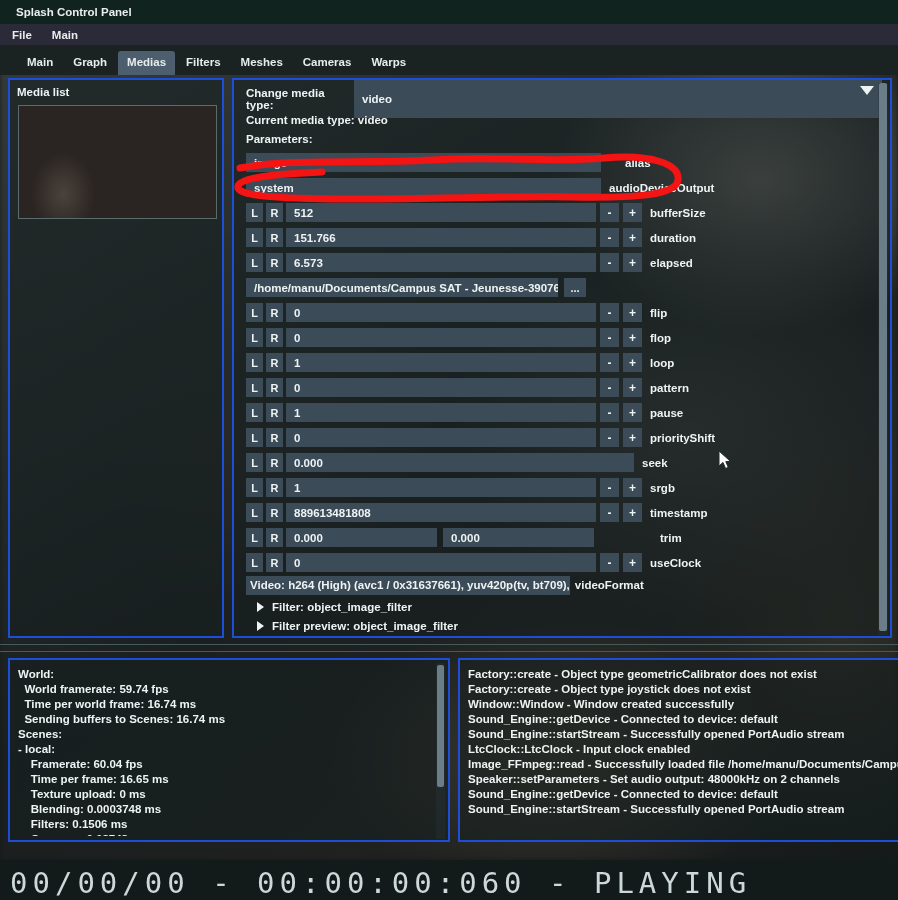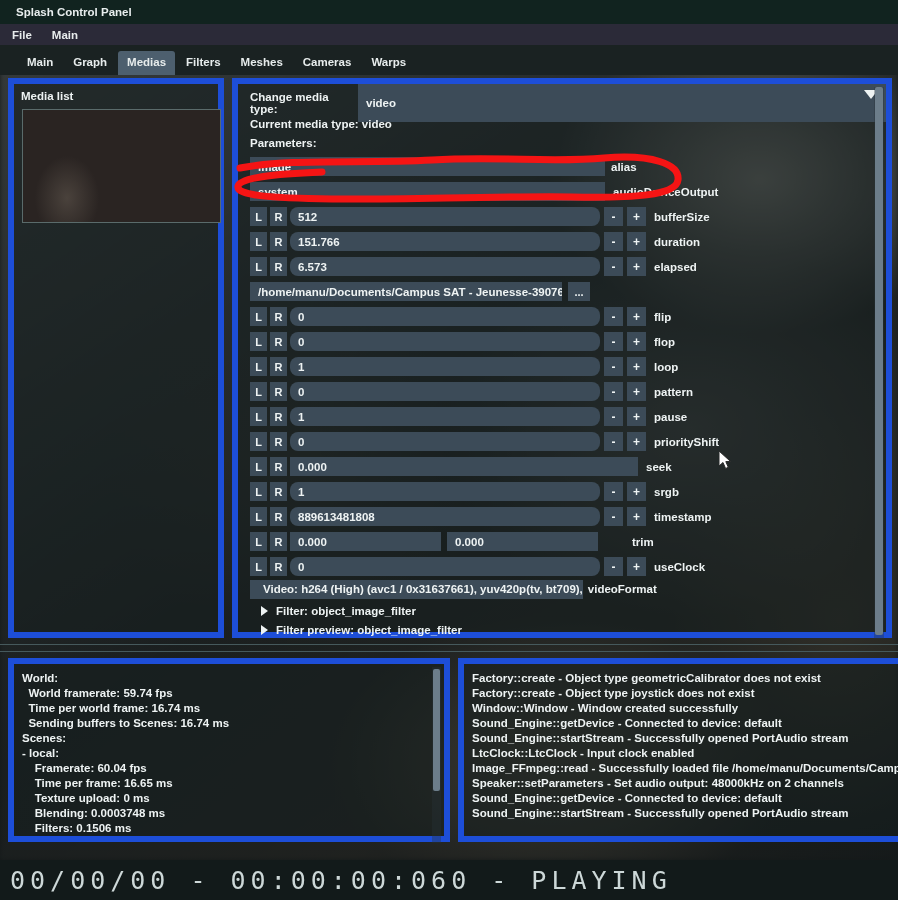--- a/index.html
+++ b/index.html
@@ -43,21 +43,21 @@
     position:absolute; left:0; top:45px; width:898px; height:30px;
     background:#1a2222; display:flex; align-items:flex-end; padding-left:18px; gap:2px;
   }
   .tab{
     color:#e7ecec; font-size:11.5px; font-weight:bold;
     padding:5px 9px 6px 9px; border-radius:3px 3px 0 0; cursor:default; line-height:13px;
   }
   .tab.active{ background:#4d5f6e; }
 
   
-  .panel{ position:absolute; border:6px solid #1d4ed8; background:rgba(21,31,31,.55); }
+  .panel{ position:absolute; border:2px solid #1d4ed8; background:rgba(21,31,31,.55); }
 
   #media-panel{ left:8px; top:78px; width:216px; height:560px; }
   #media-list-title{ color:#eef3f3; font-size:11.5px; font-weight:bold; padding:6px 0 0 7px; }
   #thumb{
     position:absolute; left:8px; top:25px; width:199px; height:114px;
     border:1px solid #5a6b6b;
     background:
       radial-gradient(ellipse 46px 60px at 44px 88px, #4a423c 0%, #2a2422 70%),
       radial-gradient(ellipse 34px 40px at 105px 44px, #5d5048 0%, rgba(60,50,45,0) 74%),
       radial-gradient(ellipse 40px 26px at 160px 74px, #8e8574 0%, rgba(120,112,96,0) 76%),
@@ -93,42 +93,42 @@
   .row{ height:25px; display:flex; align-items:center; margin-bottom:0; }
   .btn-lr{
     width:17px; height:19px; background:#3c4b58; color:#eef3f3;
     font-size:11px; font-weight:bold; display:flex; align-items:center; justify-content:center;
     margin-right:3px; cursor:default;
   }
   .field{
     height:19px; background:#3c4b58; color:#eef3f3; font-size:11.5px; font-weight:bold;
     display:flex; align-items:center; padding-left:8px; overflow:hidden; white-space:nowrap;
   }
-  .field.wide{ width:310px;border-radius:8px; }
+  .field.wide{ width:310px; }
   .field.full{ width:352px; }
   .field.half{ width:151px; margin-right:6px; }
   .field.seek{ width:348px; }
   .field.path{ width:312px; }
   .btn-pm{
     width:19px; height:19px; background:#3c4b58; color:#eef3f3;
     font-size:12px; font-weight:bold; display:flex; align-items:center; justify-content:center;
     cursor:default;
   }
   .btn-pm.minus{ margin-left:4px; }
   .btn-pm.plus{ margin-left:4px; margin-right:8px; }
   .pname{ color:#eef3f3; font-size:11.5px; font-weight:bold; white-space:nowrap; }
 
   .btn-dots{
     width:22px; height:19px; background:#3c4b58; color:#eef3f3; font-size:11px; font-weight:bold;
     display:flex; align-items:center; justify-content:center; margin-left:6px; cursor:default;
   }
 
   #videofmt{
     height:19px; background:#3c4b58; color:#eef3f3; font-size:11.5px; font-weight:bold;
-    display:inline-flex; align-items:center; padding-left:13px; white-space:nowrap; margin-bottom:3px;
+    display:inline-flex; align-items:center; padding-left:4px; white-space:nowrap; margin-bottom:3px;
   }
   .tree-row{ display:flex; align-items:center; height:19px; padding-left:11px; }
   .tri{
     width:0;height:0;border-top:5px solid transparent;border-bottom:5px solid transparent;
     border-left:7px solid #eef3f3; margin-right:8px;
   }
   .tree-label{ color:#eef3f3; font-size:11.5px; font-weight:bold; }
 
   
   .sbar{ position:absolute; background:rgba(40,52,58,.35); }
@@ -136,21 +136,21 @@
 
   
   .txtpanel{ position:absolute; left:8px; top:7px; right:20px; bottom:4px; overflow:hidden; }
   .txtline{ color:#eef3f3; font-size:11.5px; font-weight:bold; line-height:15px; white-space:pre; }
   #log-panel .txtline{ white-space:nowrap; }
 
   
   #timebar{ position:absolute; left:0; top:860px; width:898px; height:40px; background:#121a1a; }
   #timecode{
     position:absolute; left:10px; top:866px;
-    color:#cdd8d8; font-size:25px; letter-spacing:5px;
+    color:#cdd8d8; font-size:29px; letter-spacing:5px;
     font-family:"DejaVu Sans Mono", monospace;
   }
 
   
   #annot{ position:absolute; left:232px; top:138px; width:460px; height:66px; pointer-events:none; }
 
   
   #cursor{ position:absolute; left:719px; top:451px; }
 </style>
 </head>
@@ -193,21 +193,21 @@
         <span id="mediatype-arrow"></span>
       </div>
     </div>
 
     <div class="plain-line" id="cur-type">Current media type: video</div>
     <div class="plain-line" id="params-label">Parameters:</div>
 
     <div id="rows">
         <div class="row">
           <div class="field full" style="width:355px">image</div>
-          <span class="pname" style="margin-left:6px">alias</span>
+          <span class="pname" style="margin-left:24px">alias</span>
         </div>
         <div class="row">
           <div class="field full" style="width:355px">system</div>
           <span class="pname" style="margin-left:8px">audioDeviceOutput</span>
         </div>
         <div class="row">
           <div class="btn-lr">L</div>
           <div class="btn-lr">R</div>
           <div class="field wide">512</div>
           <div class="btn-pm minus">-</div>
@@ -302,21 +302,21 @@
           <div class="field wide">889613481808</div>
           <div class="btn-pm minus">-</div>
           <div class="btn-pm plus">+</div>
           <span class="pname">timestamp</span>
         </div>
         <div class="row">
           <div class="btn-lr">L</div>
           <div class="btn-lr">R</div>
           <div class="field half">0.000</div>
           <div class="field half">0.000</div>
-          <span class="pname" style="margin-left:28px">trim</span>
+          <span class="pname" style="margin-left:60px">trim</span>
         </div>
         <div class="row">
           <div class="btn-lr">L</div>
           <div class="btn-lr">R</div>
           <div class="field wide">0</div>
           <div class="btn-pm minus">-</div>
           <div class="btn-pm plus">+</div>
           <span class="pname">useClock</span>
         </div>
         <div><span id="videofmt">Video: h264 (High) (avc1 / 0x31637661), yuv420p(tv, bt709),</span><span class="pname" style="margin-left:5px">videoFormat</span></div>

